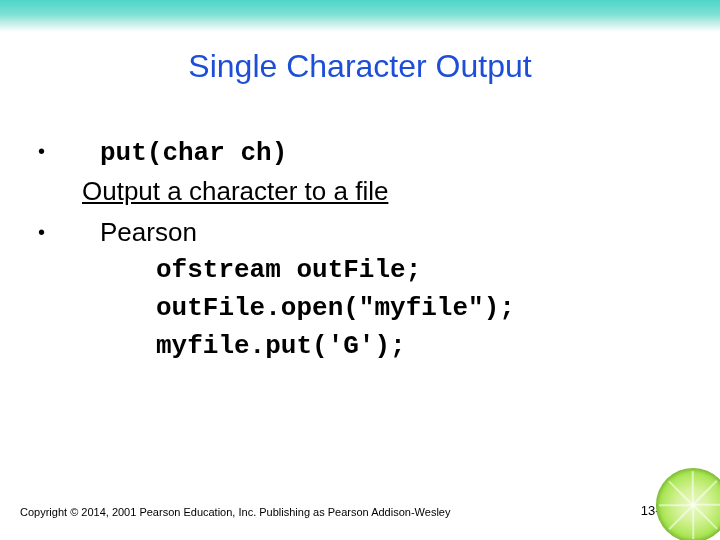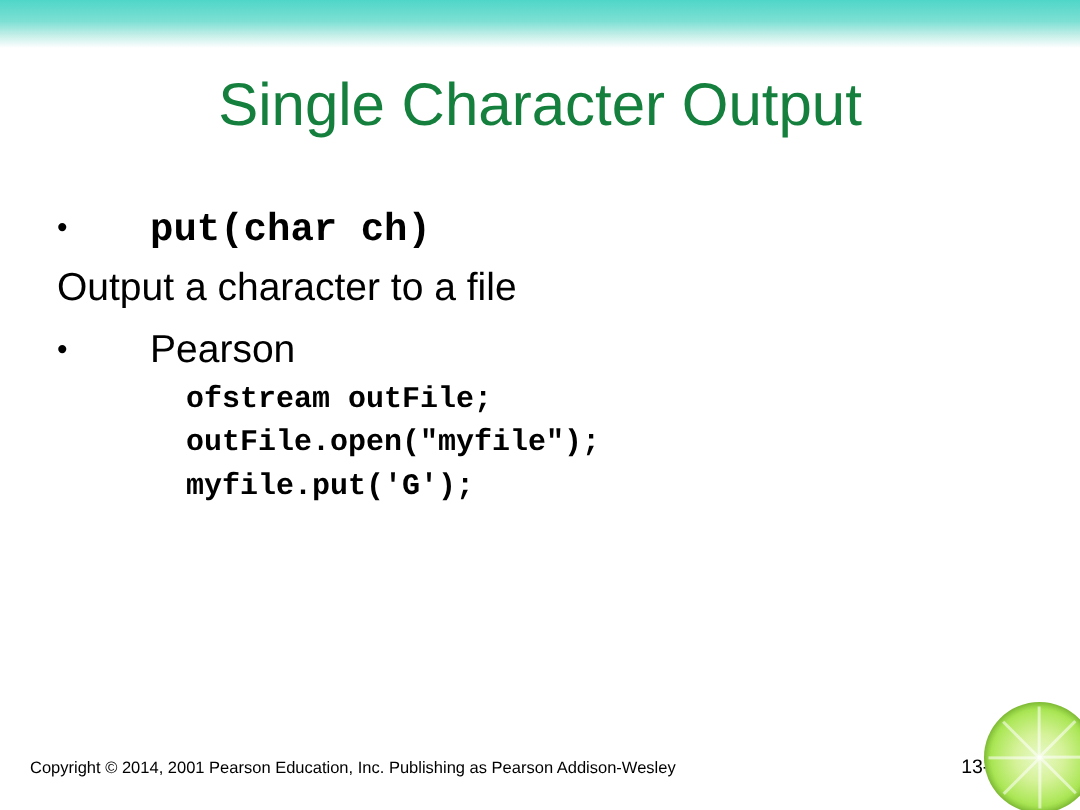--- a/index.html
+++ b/index.html
@@ -13,22 +13,22 @@
     position: absolute;
     top: 0; left: 0; right: 0;
     height: 32px;
     background: linear-gradient(to bottom, #4fd6c8 0%, #7ee0d4 45%, #c8f0ea 75%, #ffffff 100%);
   }
   .slide-title {
     position: absolute;
     top: 48px;
     left: 0; right: 0;
     text-align: center;
-    font-size: 40px;
-    color: #15803d;
+    font-size: 32px;
+    color: #1d4ed8;
     font-weight: 400;
   }
   .content {
     position: absolute;
     top: 135px;
     left: 38px;
     right: 30px;
     font-size: 26px;
     color: #000;
     line-height: 1.4;
@@ -45,27 +45,29 @@
     line-height: 1;
     position: relative;
     top: -2px;
   }
   .bullet .txt { flex: 1; margin-left: 36px; }
   .mono {
     font-family: "Courier New", Courier, monospace;
     font-weight: bold;
   }
   .sub1 {
+    margin-left: 44px;
     margin-bottom: 4px;
+    text-decoration: underline;
   }
   .code-block {
-    margin-left: 86px;
+    margin-left: 118px;
     font-family: "Courier New", Courier, monospace;
     font-weight: bold;
-    font-size: 20px;
+    font-size: 26px;
     line-height: 1.45;
   }
   .footer {
     position: absolute;
     left: 20px;
     bottom: 22px;
     font-size: 11px;
     color: #000;
   }
   .page-num {

